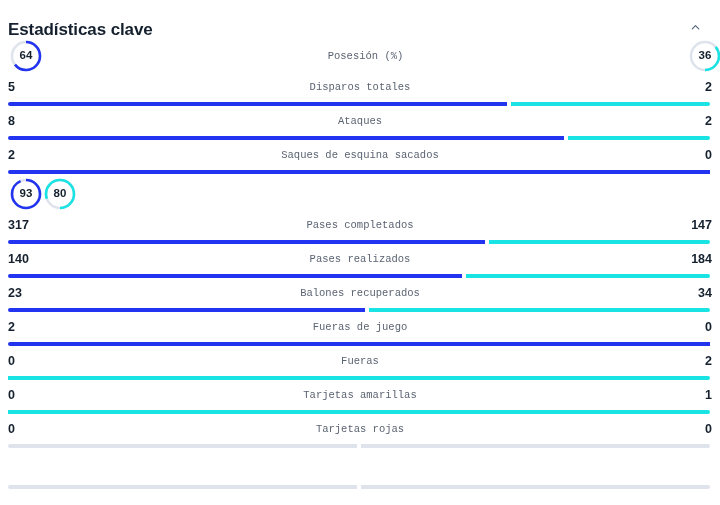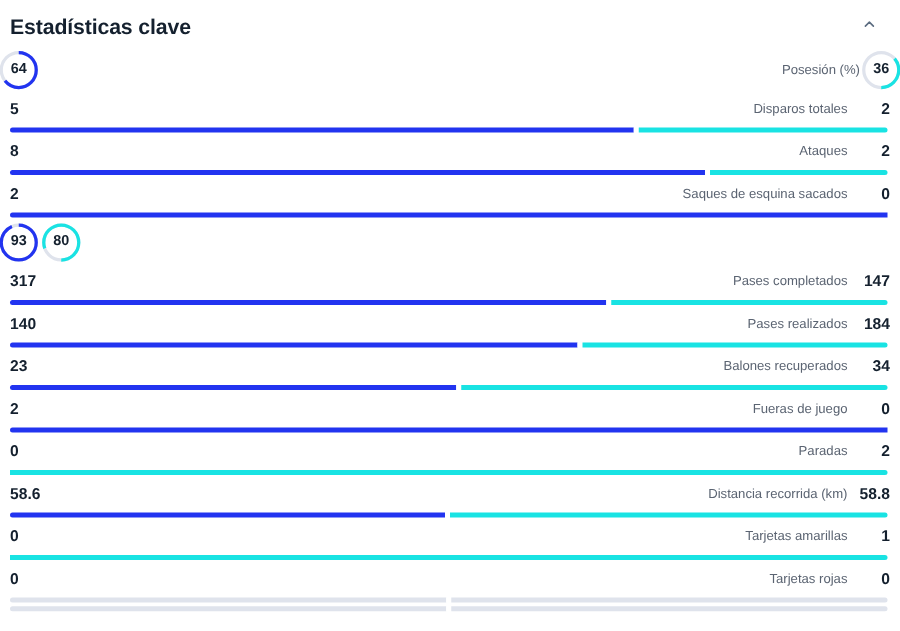--- a/index.html
+++ b/index.html
@@ -20,21 +20,21 @@
     height: 505px;
     position: relative;
     background: #ffffff;
     box-sizing: border-box;
   }
 
   
   .panel-header {
     height: 38px;
     display: flex;
-    align-items: center;
+    align-items: flex-end;
     justify-content: space-between;
     padding: 0 14px 0 8px;
     box-sizing: border-box;
   }
   .panel-title {
     font-size: 17px;
     font-weight: bold;
     color: #14202e;
     letter-spacing: -0.1px;
     line-height: 1;
@@ -63,20 +63,21 @@
     margin: 0;
   }
 
   .stat-row {
     position: relative;
     height: 34px;
     box-sizing: border-box;
   }
   .stat-row.circle-row {
     height: 36px;
+    padding-left: 11px;
   }
 
   .row-inner {
     position: relative;
     height: 26px;
     display: flex;
     align-items: center;
     padding: 0 8px;
     box-sizing: border-box;
   }
@@ -86,25 +87,26 @@
     font-weight: bold;
     color: #14202e;
     white-space: nowrap;
     line-height: 1;
   }
   .val.home { text-align: left; min-width: 34px; }
   .val.away { text-align: right; min-width: 34px; }
 
   .label {
     flex: 1;
-    text-align: right;
+    text-align: center;
     font-size: 10.5px;
     color: #5b6472;
     white-space: nowrap;
     line-height: 1;
+    font-family: Liberation Mono, monospace;
   }
 
   
   .bar-wrap {
     position: absolute;
     left: 8px;
     right: 10px;
     bottom: 2px;
     height: 4px;
     display: flex;
@@ -294,36 +296,24 @@
           <div class="label">Fueras de juego</div>
           <div class="val away">0</div>
         </div>
         <div class="bar-wrap">
           <div class="bar-seg home" style="width: calc(100% + 0px); background: rgb(34, 52, 240);"></div>
         </div>
       </div>
       <div class="stat-row">
         <div class="row-inner">
           <div class="val home">0</div>
-          <div class="label">Paradas</div>
+          <div class="label">Fueras</div>
           <div class="val away">2</div>
         </div>
         <div class="bar-wrap">
-          <div class="bar-seg away" style="flex: 1 1 auto; background: rgb(25, 227, 227);"></div>
-        </div>
-      </div>
-      <div class="stat-row">
-        <div class="row-inner">
-          <div class="val home">58.6</div>
-          <div class="label">Distancia recorrida (km)</div>
-          <div class="val away">58.8</div>
-        </div>
-        <div class="bar-wrap">
-          <div class="bar-seg home" style="width: calc(49.9% - 2px); background: rgb(34, 52, 240);"></div>
-          <div class="bar-gap"></div>
           <div class="bar-seg away" style="flex: 1 1 auto; background: rgb(25, 227, 227);"></div>
         </div>
       </div>
       <div class="stat-row">
         <div class="row-inner">
           <div class="val home">0</div>
           <div class="label">Tarjetas amarillas</div>
           <div class="val away">1</div>
         </div>
         <div class="bar-wrap">

